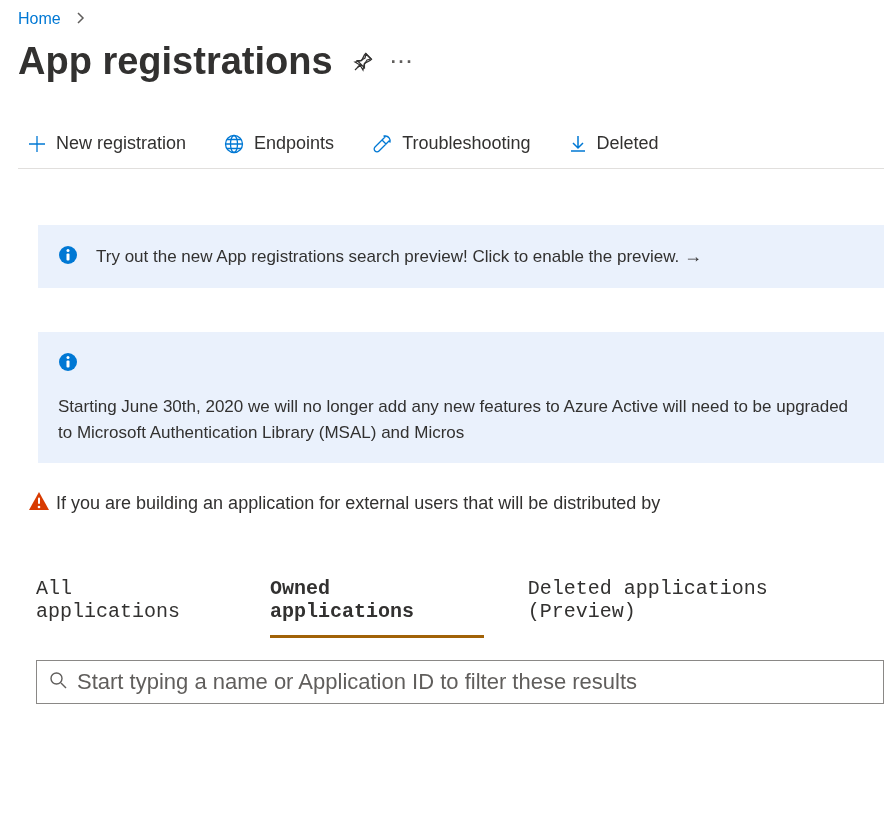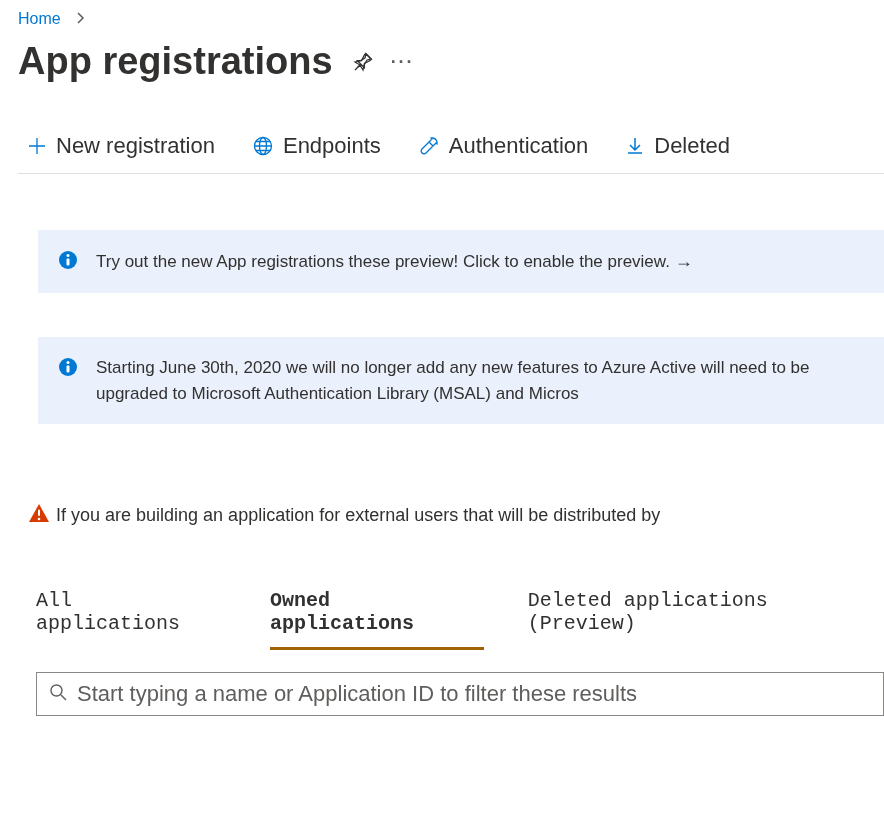--- a/index.html
+++ b/index.html
@@ -64,40 +64,41 @@
       gap: 38px;
       padding-bottom: 14px;
       border-bottom: 1px solid #e1dfdd;
       margin-bottom: 56px;
       padding-left: 10px;
     }
     .toolbar-item {
       display: inline-flex;
       align-items: center;
       gap: 10px;
-      font-size: 22px;
+      font-size: 18px;
       color: #323130;
       cursor: pointer;
     }
     .toolbar-item .icon {
       color: #0078d4;
       display: inline-flex;
       align-items: center;
     }
     .info-banner {
       background: #eaf1fc;
       padding: 18px 20px;
       display: flex;
       align-items: flex-start;
       gap: 18px;
       margin-left: 20px;
       margin-bottom: 44px;
     }
     .info-banner.second {
-      margin-bottom: 79px;
+      margin-bottom: 28px;
+      flex-direction: column;
     }
     .info-icon {
       flex-shrink: 0;
       margin-top: 2px;
     }
     .info-text {
       font-size: 17px;
       color: #323130;
       line-height: 1.5;
     }
@@ -201,42 +202,42 @@
         </svg>
     </span>
     <span>Endpoints</span>
   </div>
   <div class="toolbar-item">
     <span class="icon">
       <svg width="20" height="20" viewBox="0 0 20 20">
           <path d="M14 2 A5 5 0 0 1 18 8 L17 7 L14 10 L10 6 L13 3 L12 2 A5 5 0 0 1 14 2 Z M10 6 L3 13 A2 2 0 0 0 7 17 L14 10" fill="none" stroke="#0078d4" stroke-width="1.3" stroke-linejoin="round"></path>
         </svg>
     </span>
-    <span>Authentication</span>
+    <span>Troubleshooting</span>
   </div>
   <div class="toolbar-item">
     <span class="icon">
       <svg width="18" height="18" viewBox="0 0 18 18">
           <path d="M9 1 V12 M4 8 L9 13 L14 8 M2 16 H16" stroke="#0078d4" stroke-width="1.5" fill="none"></path>
         </svg>
     </span>
     <span>Deleted</span>
   </div>
 </div>
 
 <div class="info-banner">
   <span class="info-icon">
     <svg width="20" height="20" viewBox="0 0 20 20">
         <circle cx="10" cy="10" r="9" fill="#0078d4"></circle>
         <circle cx="10" cy="5.5" r="1.5" fill="#fff"></circle>
         <rect x="8.5" y="8.5" width="3" height="7" fill="#fff" rx="1"></rect>
       </svg>
   </span>
   <span class="info-text">
-    <span>Try out the new App registrations these preview! Click to enable the preview.</span>
+    <span>Try out the new App registrations search preview! Click to enable the preview.</span>
     <span class="arrow-link"> →</span>
   </span>
 </div>
 
 <div class="info-banner second">
   <span class="info-icon">
     <svg width="20" height="20" viewBox="0 0 20 20">
         <circle cx="10" cy="10" r="9" fill="#0078d4"></circle>
         <circle cx="10" cy="5.5" r="1.5" fill="#fff"></circle>
         <rect x="8.5" y="8.5" width="3" height="7" fill="#fff" rx="1"></rect>

